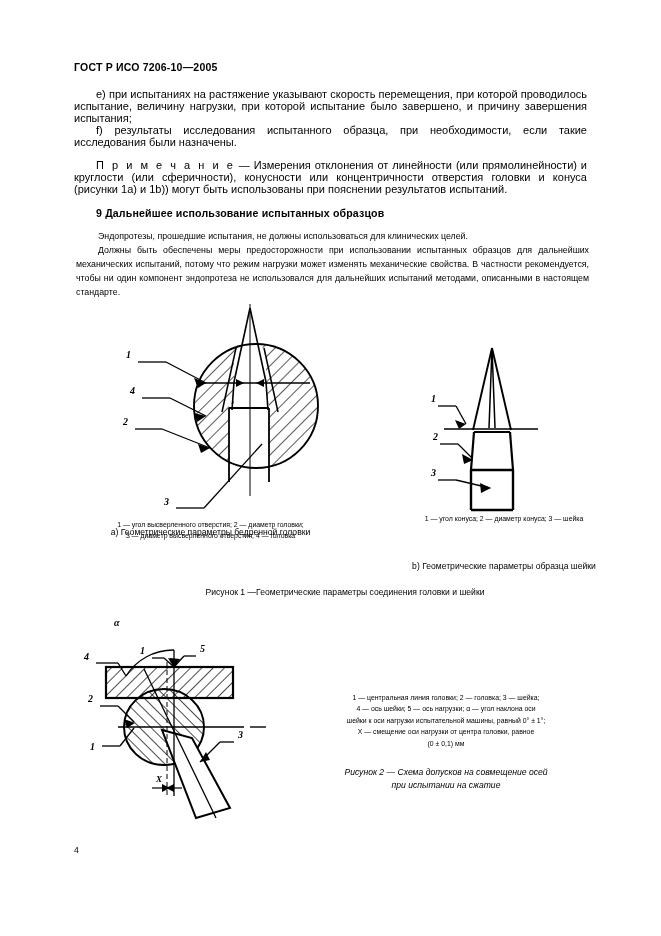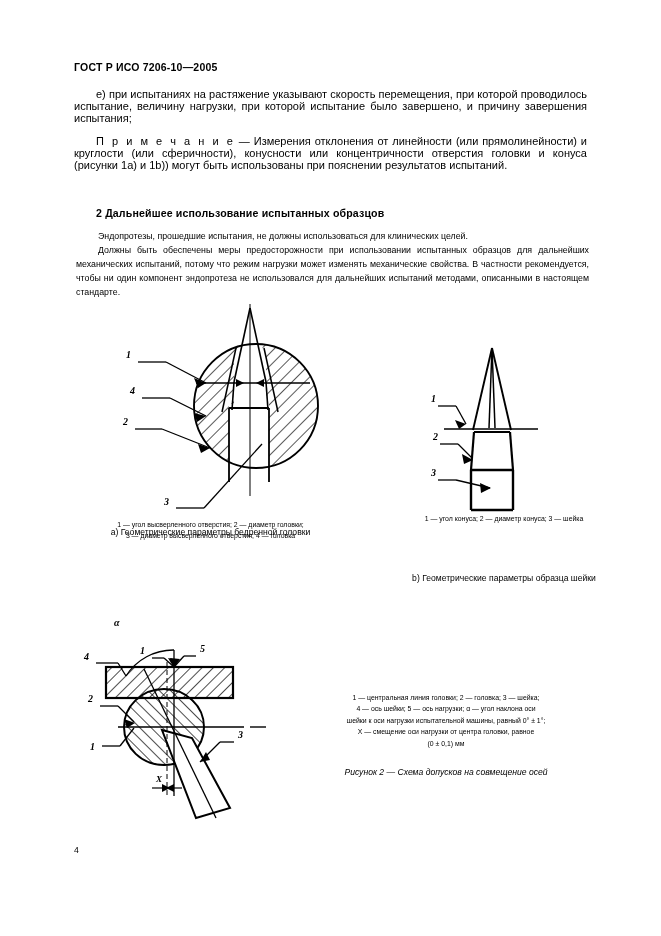--- a/index.html
+++ b/index.html
@@ -88,21 +88,21 @@
     position: absolute;
     font-size: 8.6px;
     line-height: 13px;
     text-align: center;
   }
 
   #legend-1a { left: 70px; top: 519px; width: 281px; }
   #caption-1a { left: 70px; top: 526px; width: 281px; }
 
   #legend-1b { left: 363px; top: 513px; width: 282px; }
-  #caption-1b { left: 363px; top: 572px; width: 282px; }
+  #caption-1b { left: 363px; top: 560px; width: 282px; }
 
   #caption-fig1 { left: 130px; top: 586px; width: 430px; }
 
   #legend-2 { left: 300px; top: 692px; width: 292px; }
   #caption-fig2 { left: 300px; top: 766px; width: 292px; font-style: italic; }
 
   
   .page-number {
     position: absolute;
     left: 74px;
@@ -135,25 +135,26 @@
 </style>
 </head>
 <body>
 
 <div class="page">
 
   <div class="doc-header">ГОСТ Р ИСО 7206-10—2005</div>
 
   <div class="body-block">
     <p class="para">е) при испытаниях на растяжение указывают скорость перемещения, при которой проводилось испытание, величину нагрузки, при которой испытание было завершено, и причину завершения испытания;</p>
+    <p class="para">f) результаты исследования испытанного образца, при необходимости, если такие исследования были назначены.</p>
     <div class="para-gap"></div>
     <p class="para"><span class="note-lead">П р и м е ч а н и е</span><span> — Измерения отклонения от линейности (или прямолинейности) и круглости (или сферичности), конусности или концентричности отверстия головки и конуса (рисунки 1а) и 1b)) могут быть использованы при пояснении результатов испытаний.</span></p>
   </div>
 
-  <div class="section-heading">2 Дальнейшее использование испытанных образцов</div>
+  <div class="section-heading">9 Дальнейшее использование испытанных образцов</div>
 
   <div class="body-block-2">
     <p class="para">Эндопротезы, прошедшие испытания, не должны использоваться для клинических целей.</p>
     <p class="para">Должны быть обеспечены меры предосторожности при использовании испытанных образцов для дальнейших механических испытаний, потому что режим нагрузки может изменять механические свойства. В частности рекомендуется, чтобы ни один компонент эндопротеза не использовался для дальнейших испытаний методами, описанными в настоящем стандарте.</p>
   </div>
 
   <div class="drawing" id="drawing-1a">
     <svg width="230" height="225" viewBox="0 0 230 225">
       <defs>
         <pattern id="hatchA" width="9" height="9" patternTransform="rotate(45)" patternUnits="userSpaceOnUse">
@@ -369,27 +370,29 @@
     <div>1 — угол высверленного отверстия; 2 — диаметр головки;</div>
     <div>3 — диаметр высверленного отверстия; 4 — головка</div>
   </div>
   <div class="fig-caption" id="caption-1a">а) Геометрические параметры бедренной головки</div>
 
   <div class="legend" id="legend-1b">
     <div>1 — угол конуса; 2 — диаметр конуса; 3 — шейка</div>
   </div>
   <div class="fig-caption" id="caption-1b">b) Геометрические параметры образца шейки</div>
 
+  <div class="fig-caption" id="caption-fig1">Рисунок 1 —Геометрические параметры соединения головки и шейки</div>
 
   <div class="legend" id="legend-2">
     <div>1 — центральная линия головки; 2 — головка; 3 — шейка;</div>
     <div>4 — ось шейки;  5 — ось нагрузки; α — угол наклона оси</div>
     <div>шейки к оси нагрузки испытательной машины, равный 0° ± 1°;</div>
     <div>X — смещение оси нагрузки от центра головки, равное</div>
     <div>(0 ±  0,1) мм</div>
   </div>
   <div class="fig-caption" id="caption-fig2">
     <div>Рисунок 2 — Схема допусков на совмещение осей</div>
+    <div>при испытании на сжатие</div>
   </div>
 
   <div class="page-number">4</div>
 
 </div>
 
 </body></html>

